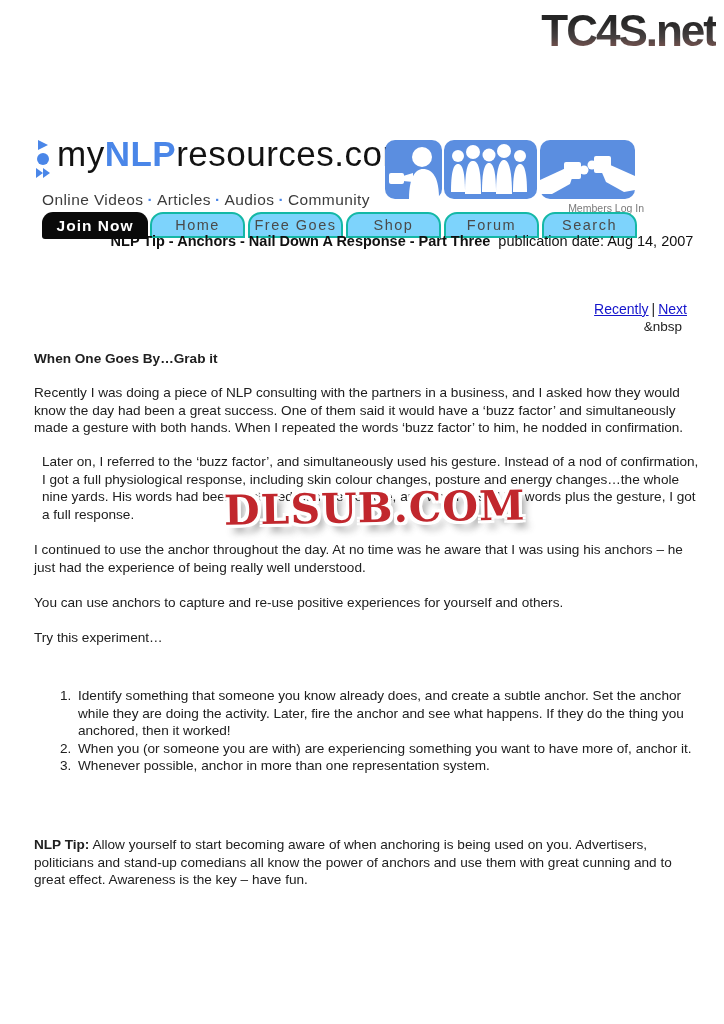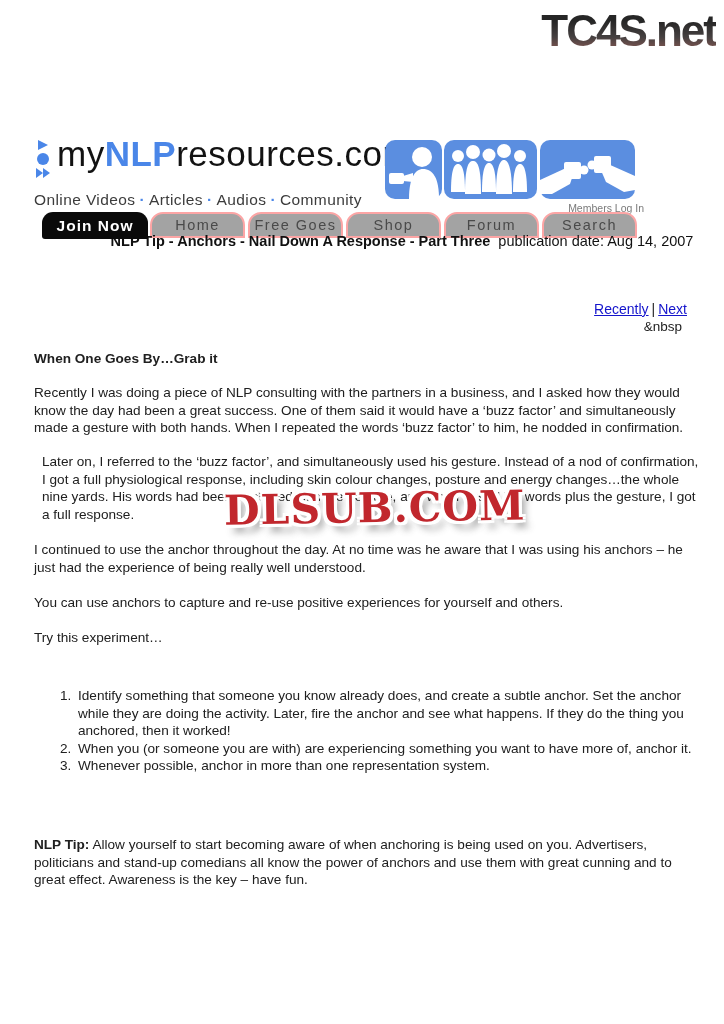--- a/index.html
+++ b/index.html
@@ -43,39 +43,39 @@
       5px 7px 6px rgba(90,90,90,0.55);
     z-index:40;
   }
 
   
   .logo-block { position:absolute; left:34px; top:136px; }
   .logo-line { display:flex; align-items:flex-start; }
   .logo-icon { margin-top:4px; margin-right:3px; }
   .logo-text { font-size:35px; letter-spacing:0.5px; color:#121212; line-height:1; }
   .logo-text .hl { color:#4a86e8; font-weight:bold; }
-  .tagline { margin-top:5px; font-size:15.5px; color:#3c3c3c; letter-spacing:0.4px; }
+  .tagline { margin-top:5px; margin-left:8px; font-size:15.5px; color:#3c3c3c; letter-spacing:0.4px; }
   .tagline .sep { color:#4a86e8; font-weight:bold; padding:0 4px; }
 
   .promo-box { position:absolute; top:140px; height:59px; background:#5b8ee0; border-radius:10px; }
   .promo-1 { left:385px; width:57px; }
   .promo-2 { left:444px; width:93px; }
   .promo-3 { left:540px; width:95px; }
   .members-login { position:absolute; top:202px; right:80px; font-size:10.5px; color:#7b7b7b; }
 
   
   .tab-join {
     position:absolute; left:42px; top:212px; width:106px; height:27px;
     background:#0a0a0a; color:#fff; border-radius:11px 11px 0 3px;
     font-size:15.5px; font-weight:bold; letter-spacing:1px;
     display:flex; align-items:center; justify-content:center; z-index:5;
   }
   .tab {
     position:absolute; top:212px; width:95px; height:26px;
-    background:#a3a3a3; border:2px solid #fca5a5; border-radius:13px 13px 0 0;
+    background:#7dd3fc; border:2px solid #14b8a6; border-radius:13px 13px 0 0;
     font-size:14.5px; color:#4a4a4a; letter-spacing:1.5px;
     display:flex; align-items:center; justify-content:center;
   }
   .tab-0 { left:150px; } .tab-1 { left:248px; } .tab-2 { left:346px; }
   .tab-3 { left:444px; } .tab-4 { left:542px; }
 
   .article-title-line { position:absolute; left:90px; top:233px; width:624px; text-align:center; font-size:14.5px; color:#111; white-space:nowrap; }
   .article-title-line .ttl { font-weight:bold; }
   .article-title-line .pub { font-weight:normal; margin-left:8px; }
 

